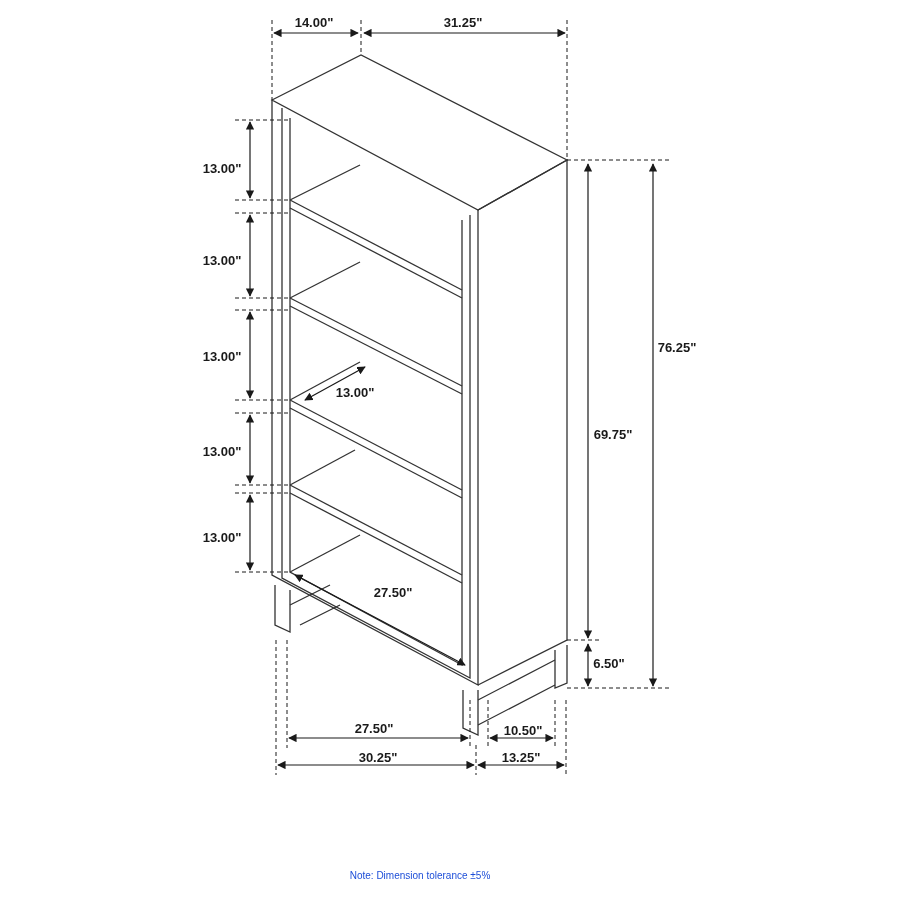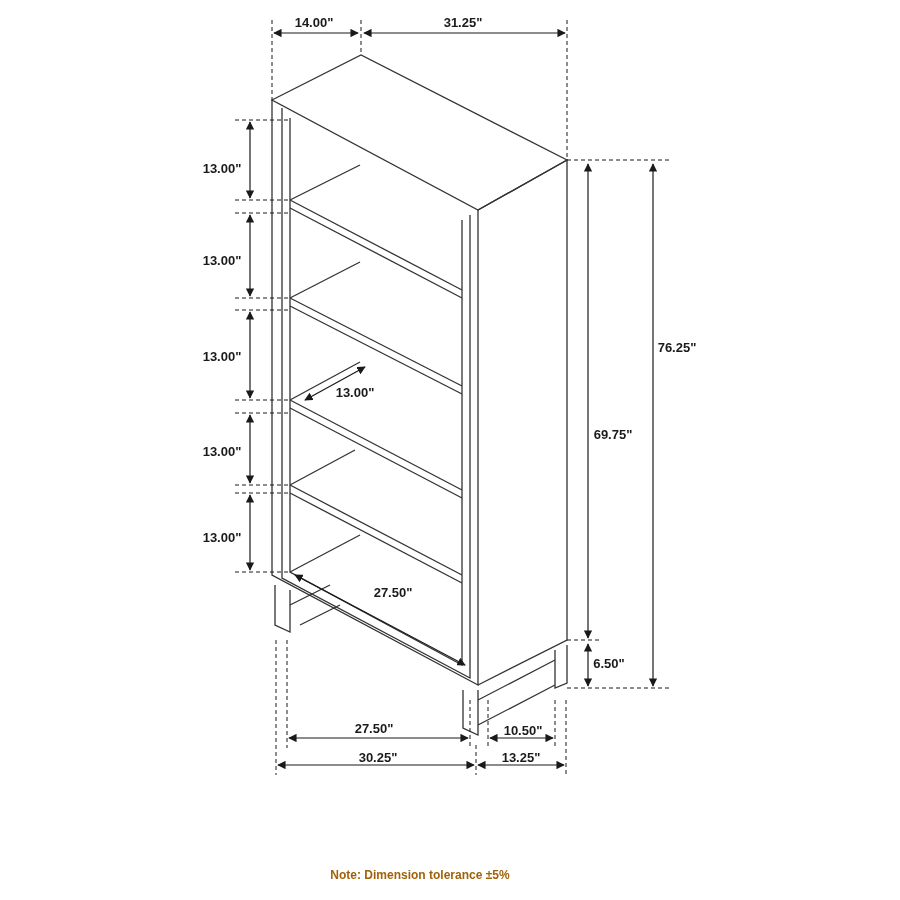--- a/index.html
+++ b/index.html
@@ -3,21 +3,21 @@
 <meta charset="utf-8">
 <style>
   html, body { margin:0; padding:0; background:#ffffff; }
   body { width:900px; height:900px; position:relative; overflow:hidden;
          font-family:"Liberation Sans", sans-serif; }
   svg#drawing { position:absolute; left:0; top:0; }
   .lbl { position:absolute; font-family:"Liberation Sans", sans-serif;
          font-weight:bold; font-size:13px; color:#1a1a1a; white-space:nowrap;
          transform:translate(-50%,-50%); }
   .note { position:absolute; left:420px; top:875px; transform:translate(-50%,-50%);
-          font-weight:bold; font-size:12px; color:#a16207; white-space:nowrap; }
+          font-weight:normal; font-size:10px; color:#1d4ed8; white-space:nowrap; }
 </style>
 </head>
 <body>
 
 <svg id="drawing" width="900" height="900" viewBox="0 0 900 900">
   <defs>
     <marker id="ah" viewBox="0 0 10 10" refX="9" refY="5" markerWidth="7" markerHeight="7" orient="auto-start-reverse">
       <path d="M0,0 L10,5 L0,10 z" fill="#1a1a1a"></path>
     </marker>
   </defs>

